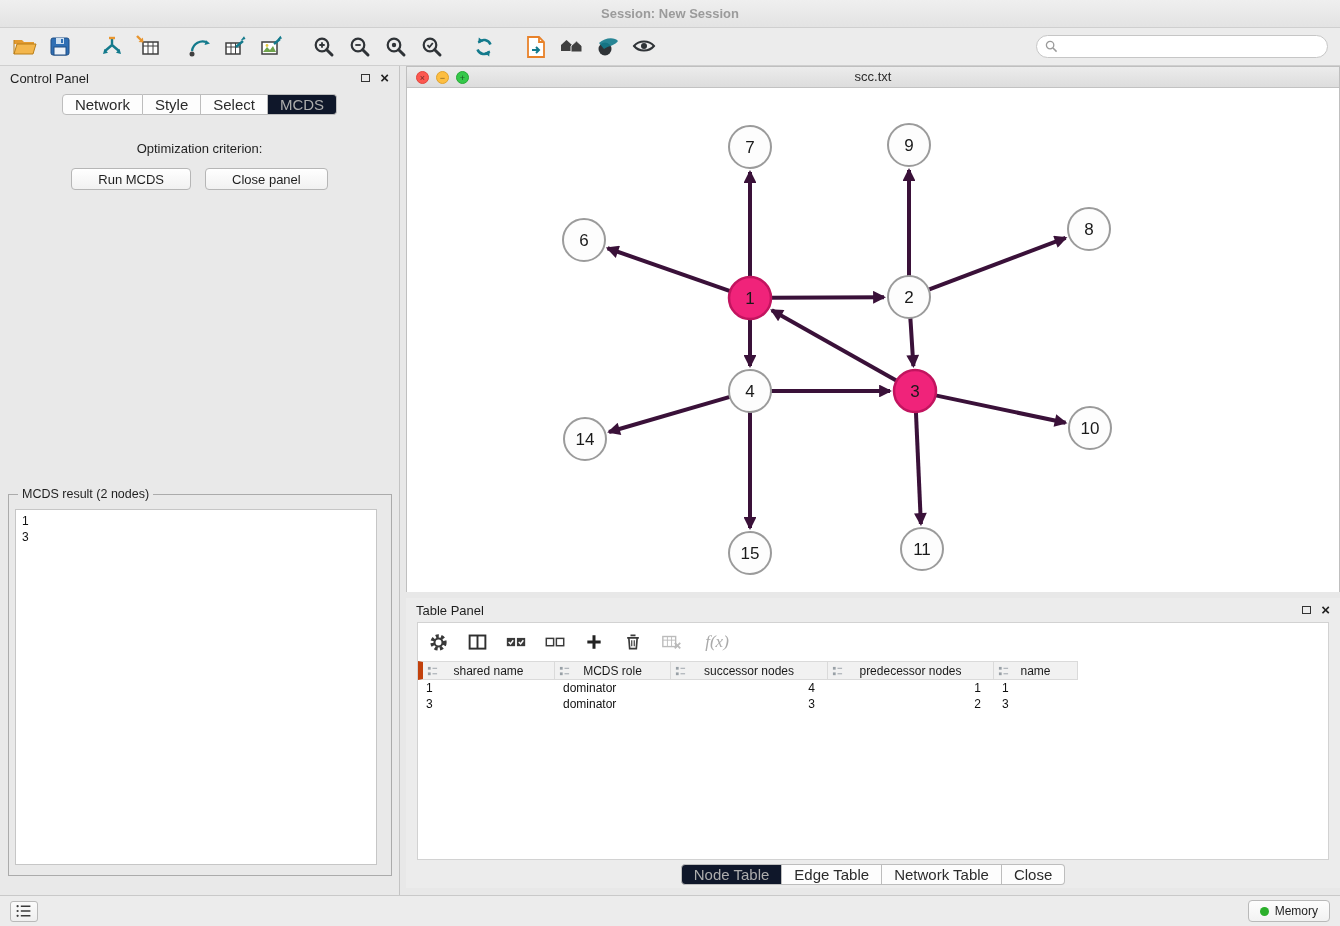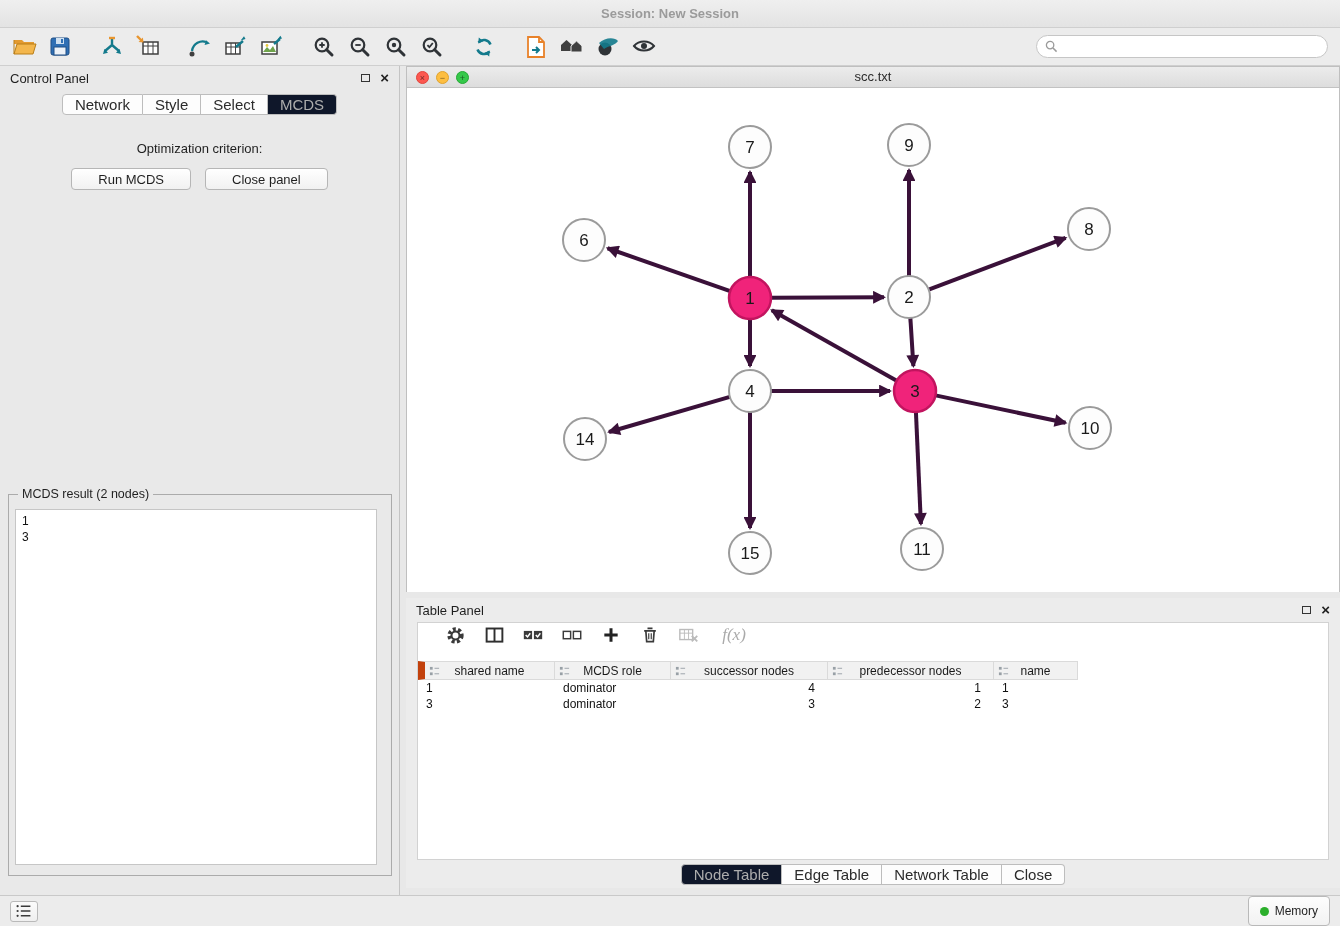--- a/index.html
+++ b/index.html
@@ -55,41 +55,41 @@
   .light { width:13px; height:13px; border-radius:50%; font-size:9px; line-height:12px; text-align:center; color:rgba(0,0,0,.55); cursor:default; }
   .light.red { background:#FC5850; border:1px solid #E2443C; }
   .light.yellow { background:#FDBE41; border:1px solid #E0A32E; }
   .light.green { background:#35C84A; border:1px solid #24A934; }
   #graph-svg { display:block; background:#fff; }
   #graph-svg text { font-family:"Liberation Sans",sans-serif; }
 
   
   .tpanel { position:absolute; left:406px; top:598px; width:934px; height:290px; background:#ECECEC; }
   .tpanel-body { position:absolute; left:11px; right:11px; top:24px; height:238px; background:#fff; border:1px solid #D2D2D2; overflow:hidden; }
-  .table-toolbar { height:38px; display:flex; align-items:flex-start; padding-left:14px; gap:15px;margin-left:11px; }
+  .table-toolbar { height:38px; display:flex; align-items:center; padding-left:8px; gap:15px; }
   .ttbtn { background:none; border:none; display:flex; align-items:center; justify-content:center; width:24px; height:24px; cursor:default; }
   .fx-label { font-family:"Liberation Serif", serif; font-style:italic; font-size:17px; color:#AAAAAA; }
   .tgrid { display:grid; grid-template-columns:137px 116px 157px 166px 84px 1fr; }
   .thead { height:19px; }
   .thcell { position:relative; background:#F1F1F1; border:1px solid #DADADA; border-left:none; font-size:12px; color:#1A1A1A;
     display:flex; align-items:center; justify-content:center; cursor:default; }
-  .thcell:first-child { border-left:7px solid #c2410c; }
+  .thcell:first-child { border-left:5px solid #c2410c; }
   .thcell .sort-icon { position:absolute; left:4px; top:4px; }
   .thfiller { background:transparent; }
   .trow { height:16px; }
   .tcell { font-size:12px; line-height:16px; color:#111; padding:0 8px; white-space:nowrap; overflow:hidden; }
   .tcell.align-right { text-align:right; padding-right:13px; }
   .bottom-tabs { position:absolute; left:0; right:0; bottom:3px; }
 
   
   .statusbar { position:absolute; left:0; top:895px; width:1340px; height:31px; background:#ECECEC;
     border-top:1px solid #C9C9C9; display:flex; align-items:center; }
   .menu-btn { margin-left:10px; width:28px; height:21px; border:1px solid #B9B9B9; border-radius:3px;
     background:linear-gradient(#FBFBFB,#EFEFEF); display:flex; align-items:center; justify-content:center; cursor:default; }
-  .memory-btn { margin-left:auto; margin-right:10px; height:30px; border:1px solid #B9B9B9; border-radius:4px;
+  .memory-btn { margin-left:auto; margin-right:10px; height:22px; border:1px solid #B9B9B9; border-radius:4px;
     background:linear-gradient(#FDFDFD,#F2F2F2); display:flex; align-items:center; gap:6px; padding:0 11px;
     font-size:12px; color:#1F1F1F; cursor:default; font-family:"Liberation Sans",sans-serif; }
   .mem-dot { width:9px; height:9px; border-radius:50%; background:#2BAF2B; }
 </style>
 </head>
 <body>
 
 <div class="app">
 
   <div class="titlebar">

